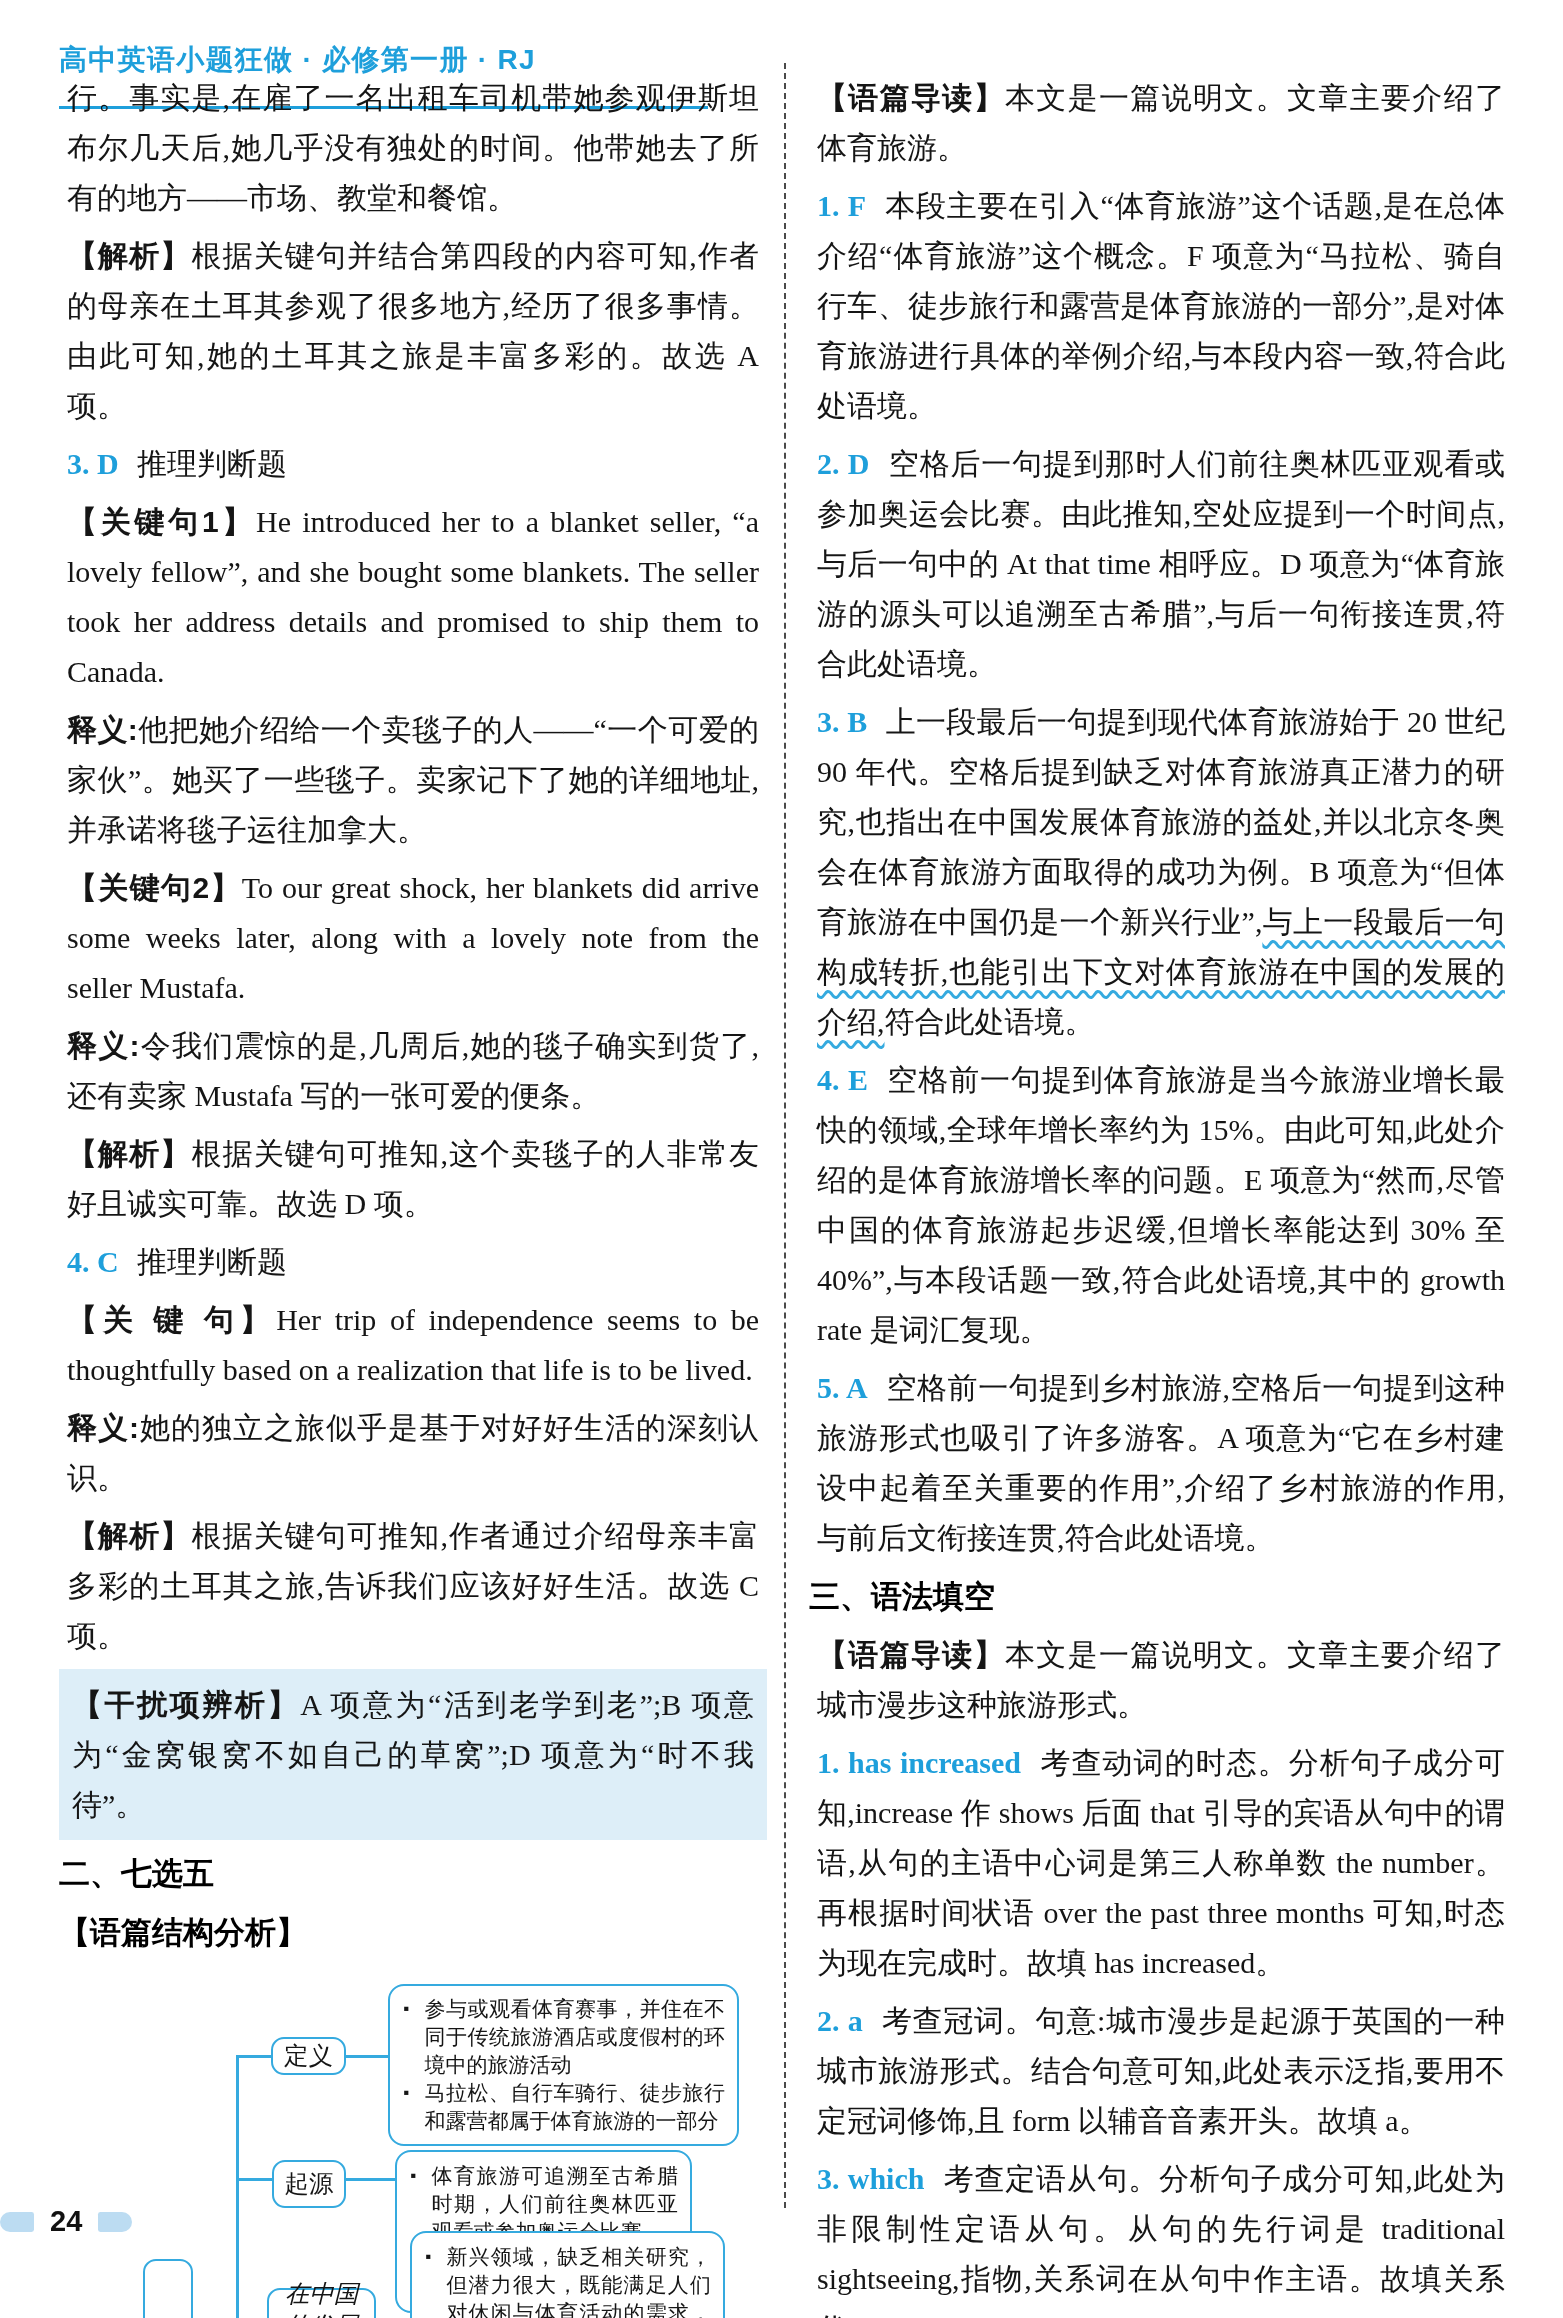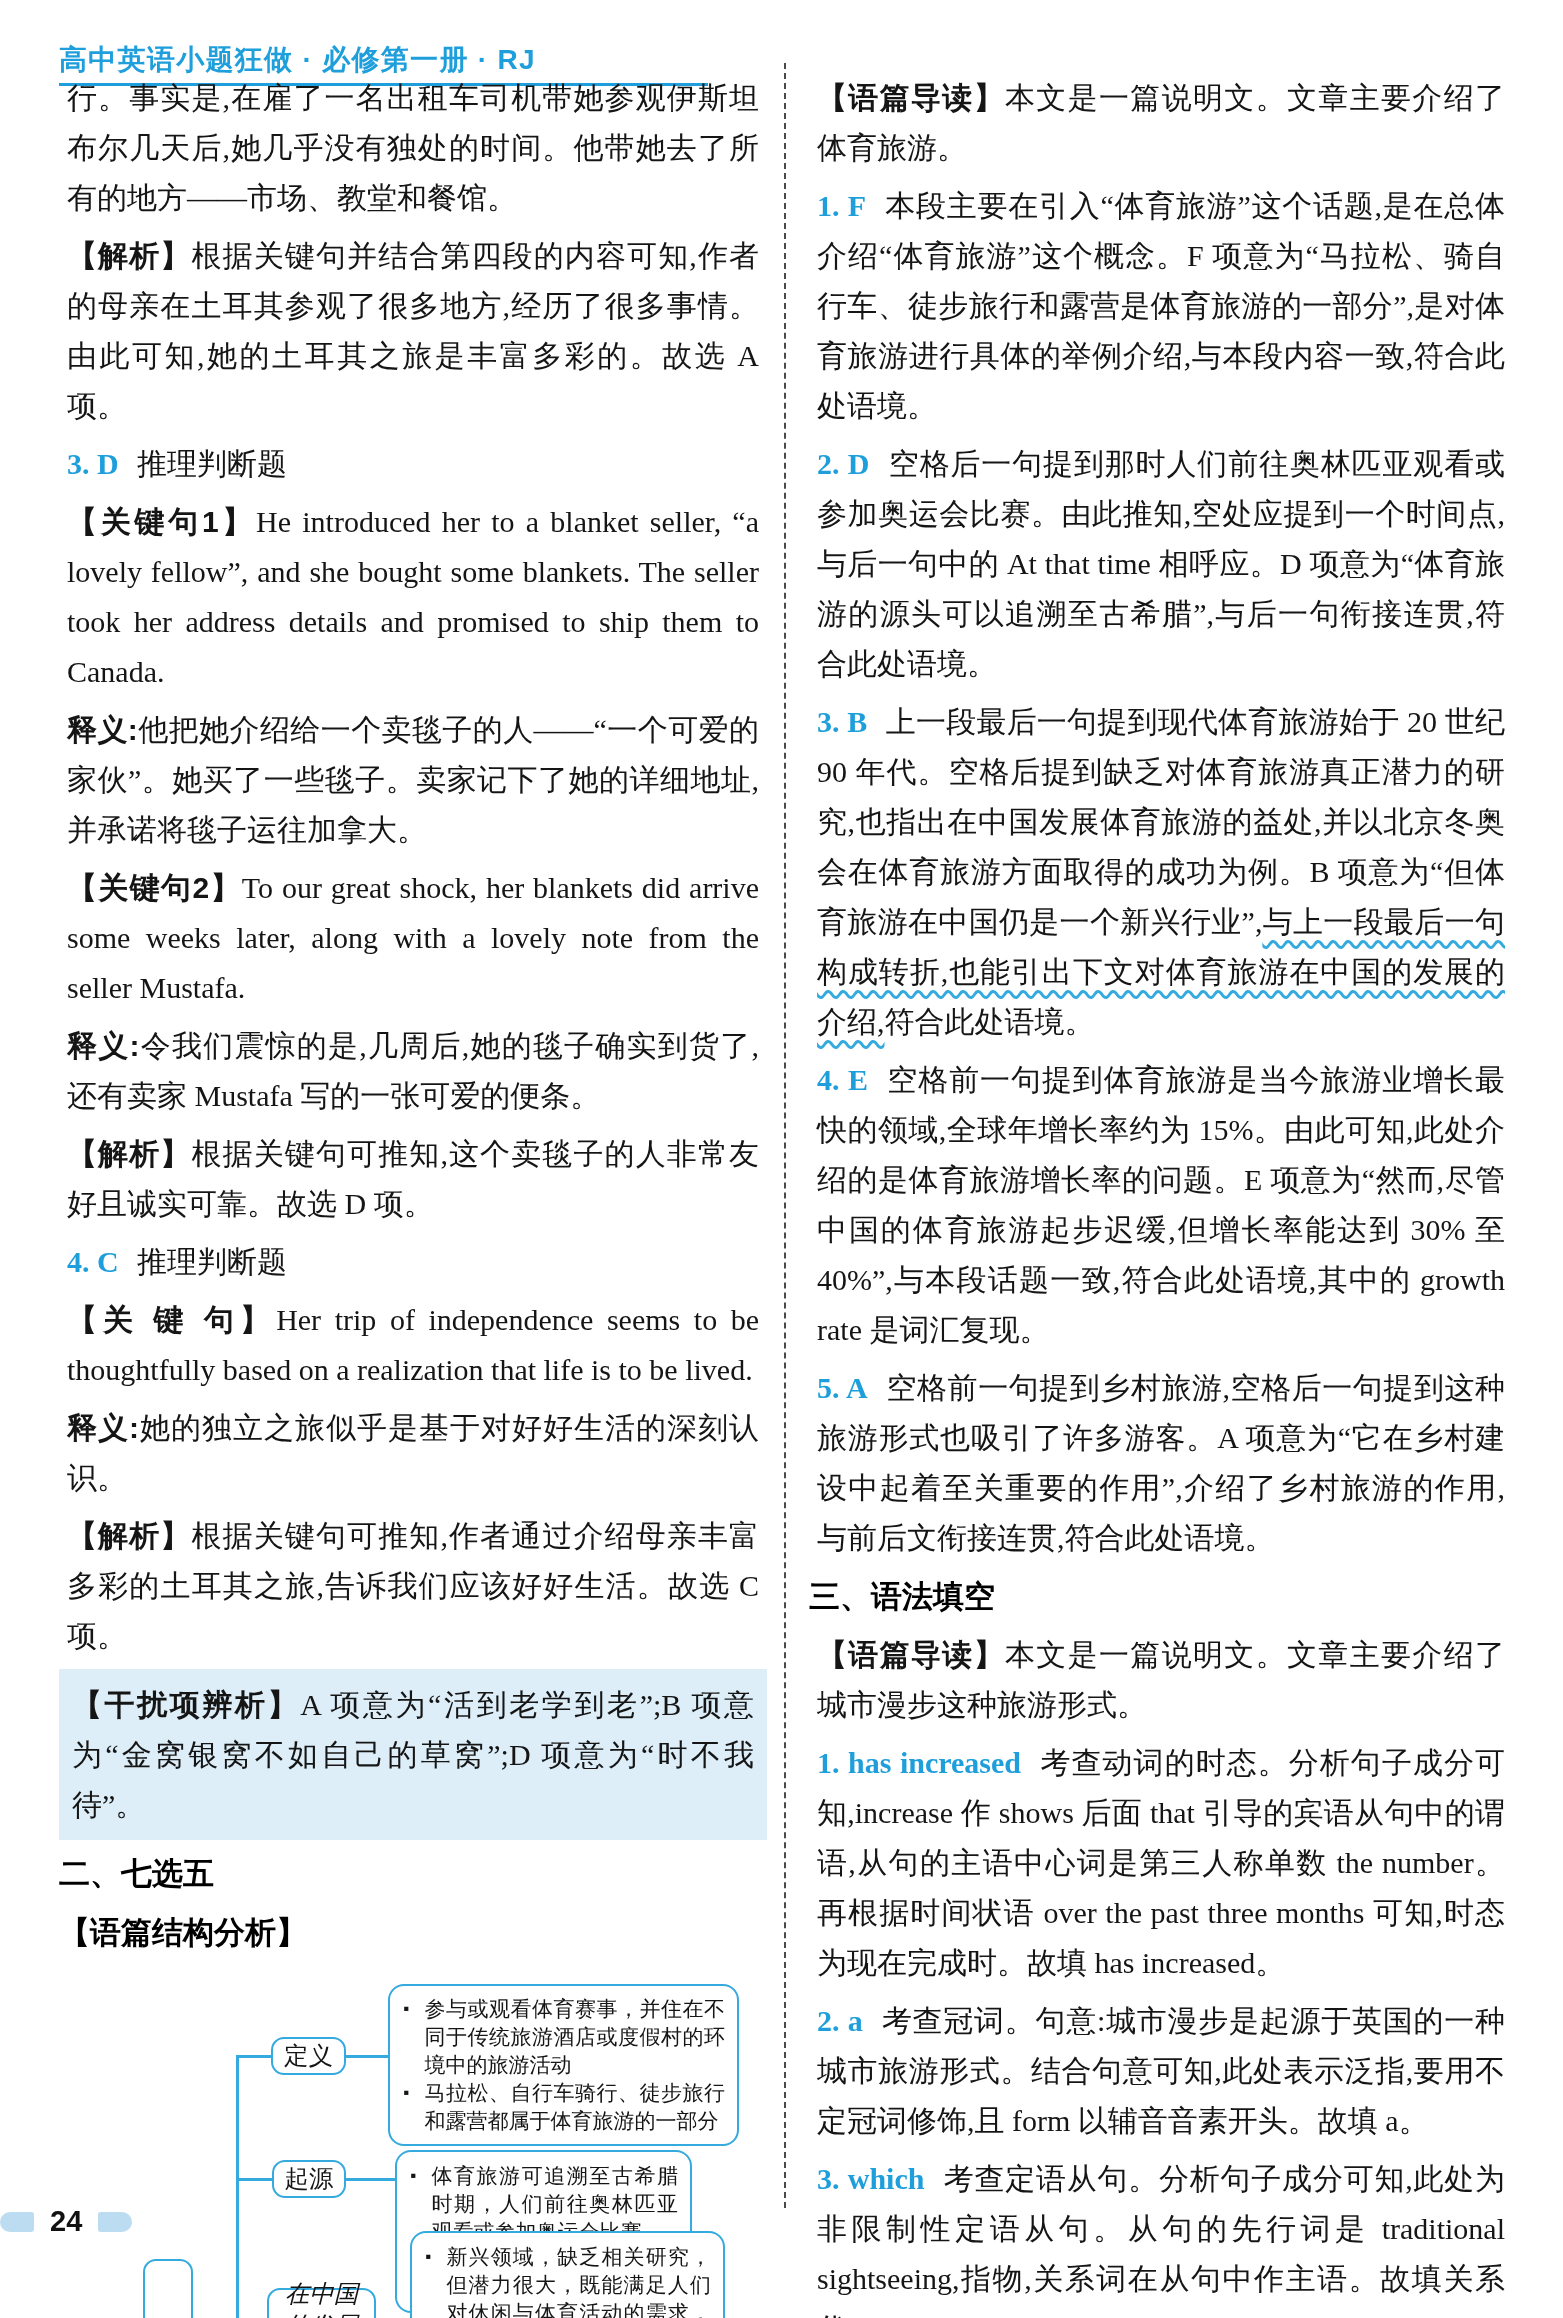--- a/index.html
+++ b/index.html
@@ -17,21 +17,21 @@
     width:1564px;height:2319px;
     background:#ffffff;
     overflow:hidden;
     font-family:"Liberation Serif","DejaVu Serif",serif;
     color:var(--ink);
   }
   
   .header{
     position:absolute;left:59px;top:41px;width:649px;
     border-bottom:3.3px solid var(--accent);
-    padding-bottom:4px;
+    padding-bottom:27px;
   }
   .header .title{
     font-family:"Liberation Sans","DejaVu Sans",sans-serif;
     font-weight:bold;font-size:28px;color:var(--accent);
     letter-spacing:1.3px;
   }
   
   .divider{
     position:absolute;left:784px;top:63px;height:2145px;width:0;
     border-left:2.6px dashed #4a4a4a;
@@ -155,21 +155,21 @@
         <div class="d-node d-root" style="left: 84px; top: 277px; width: 50px; height: 153px;">体育旅游</div>
         <div class="d-line" style="left: 177px; top: 73px; width: 36px; height: 2.6px;"></div>
         <div class="d-line" style="left: 287px; top: 73px; width: 42px; height: 2.6px;"></div>
         <div class="d-node" style="left: 212px; top: 55px; width: 75px; height: 38px;">定义</div>
         <div class="d-box" style="left: 329px; top: 1.3px; width: 351px;">
           <div class="d-point">参与或观看体育赛事，并住在不同于传统旅游酒店或度假村的环境中的旅游活动</div>
           <div class="d-point">马拉松、自行车骑行、徒步旅行和露营都属于体育旅游的一部分</div>
         </div>
         <div class="d-line" style="left: 177px; top: 196px; width: 37px; height: 2.6px;"></div>
         <div class="d-line" style="left: 287px; top: 196px; width: 49px; height: 2.6px;"></div>
-        <div class="d-node" style="left: 213px; top: 178px; width: 74px; height: 38px;">起源</div>
+        <div class="d-node" style="left: 213px; top: 178px; width: 74px; height: 48px;">起源</div>
         <div class="d-box" style="left: 336px; top: 168px; width: 297px;">
           <div class="d-point">体育旅游可追溯至古希腊时期，人们前往奥林匹亚观看或参加奥运会比赛</div>
           <div class="d-point">现代体育旅游始于20世纪90年代</div>
         </div>
         <div class="d-line" style="left: 177px; top: 344px; width: 32px; height: 2.6px;"></div>
         <div class="d-line" style="left: 318px; top: 344px; width: 33px; height: 2.6px;"></div>
         <div class="d-node" style="left: 208px; top: 306px; width: 109px; height: 76px; font-style: italic;">在中国的发展现状</div>
         <div class="d-box" style="left: 351px; top: 249px; width: 315px;">
           <div class="d-point">新兴领域，缺乏相关研究，但潜力很大，既能满足人们对休闲与体育活动的需求，又能带动消费升级和旅游业的发展</div>
           <div class="d-point">北京冬奥会的成功举办带动增长</div>

